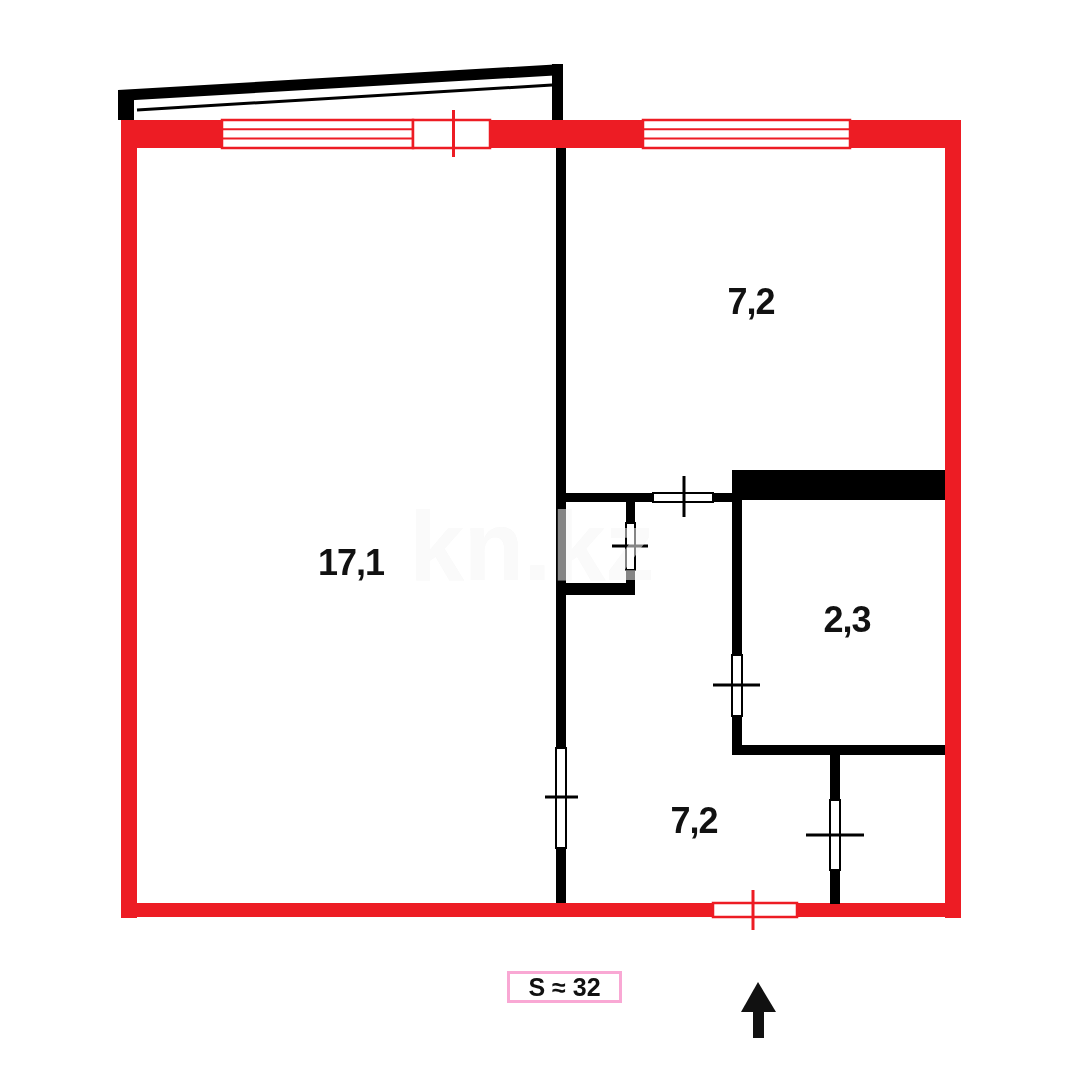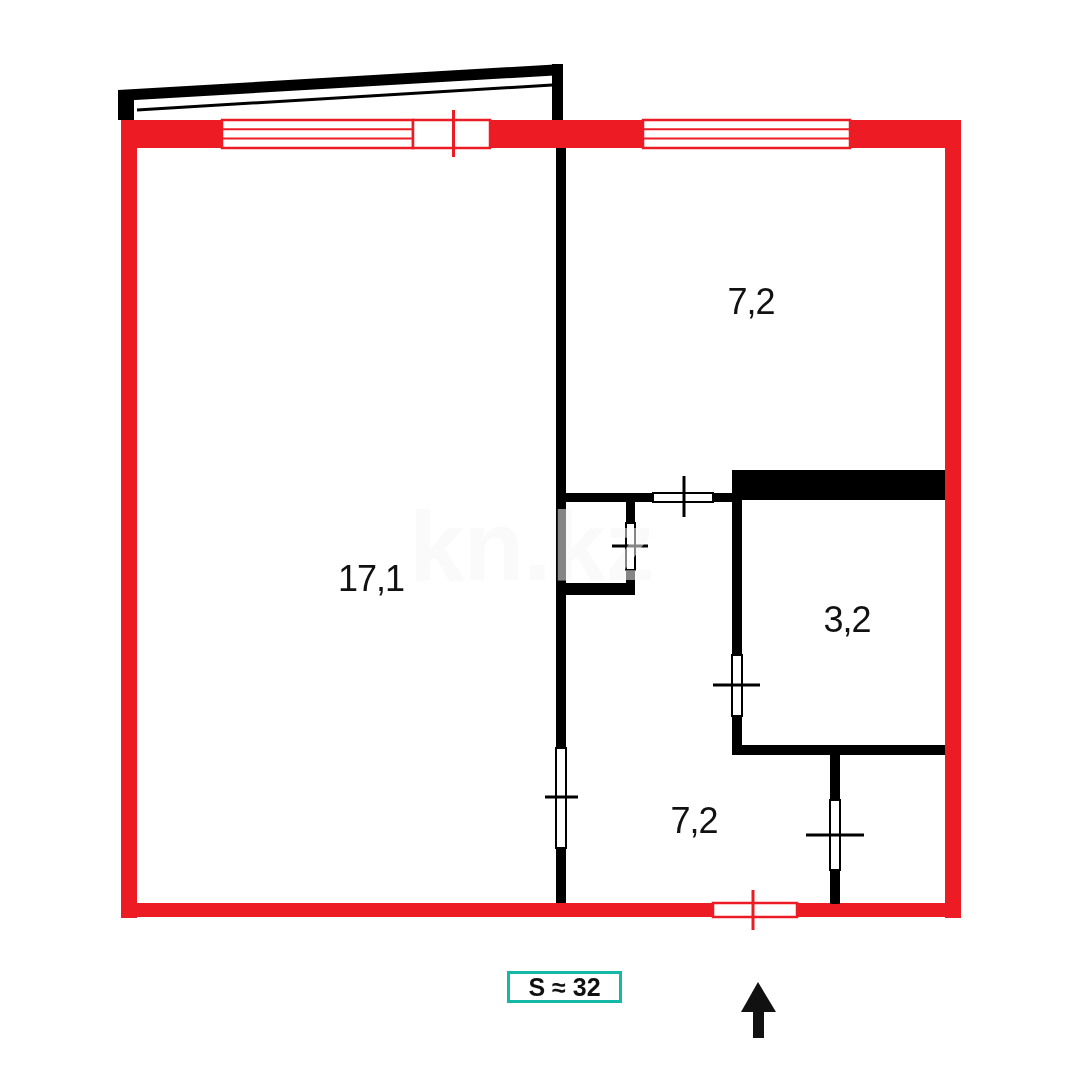--- a/index.html
+++ b/index.html
@@ -38,38 +38,38 @@
     color: #f4f4f4;
   }
   .watermark.over {
     z-index: 2;
     color: rgba(255, 255, 255, 0.52);
   }
   .room-label {
     position: absolute;
     transform: translate(-50%, -50%);
     font-size: 36px;
-    font-weight: normal;
+    font-weight: bold;
     letter-spacing: -1px;
     color: #111111;
     z-index: 3;
     white-space: nowrap;
   }
-  #label-room-17 { left: 371px; top: 563px; margin-top: 16px; }
+  #label-room-17 { left: 351px; top: 563px; }
   #label-room-7  { left: 751px; top: 302px; }
   #label-room-2  { left: 847px; top: 620px; }
   #label-room-5  { left: 694px; top: 821px; }
   #area-box {
     position: absolute;
     left: 507px;
     top: 971px;
     width: 115px;
     height: 32px;
     box-sizing: border-box;
-    border: 3px solid #14b8a6;
+    border: 3px solid #f9a8d4;
     display: flex;
     align-items: center;
     justify-content: center;
     font-size: 25px;
     font-weight: bold;
     color: #111111;
     z-index: 3;
     background: #ffffff;
   }
 </style>
@@ -159,18 +159,18 @@
     <g fill="#111111">
       <polygon points="758,982 741,1012 776,1012"></polygon>
       <rect x="753" y="1009" width="11" height="29"></rect>
     </g>
   </svg>
 
   <div class="watermark over">kn.kz</div>
 
   <div class="room-label" id="label-room-17">17,1</div>
   <div class="room-label" id="label-room-7">7,2</div>
-  <div class="room-label" id="label-room-2">3,2</div>
+  <div class="room-label" id="label-room-2">2,3</div>
   <div class="room-label" id="label-room-5">7,2</div>
 
   <div id="area-box">S ≈ 32</div>
 
 </div>
 
 </body></html>

